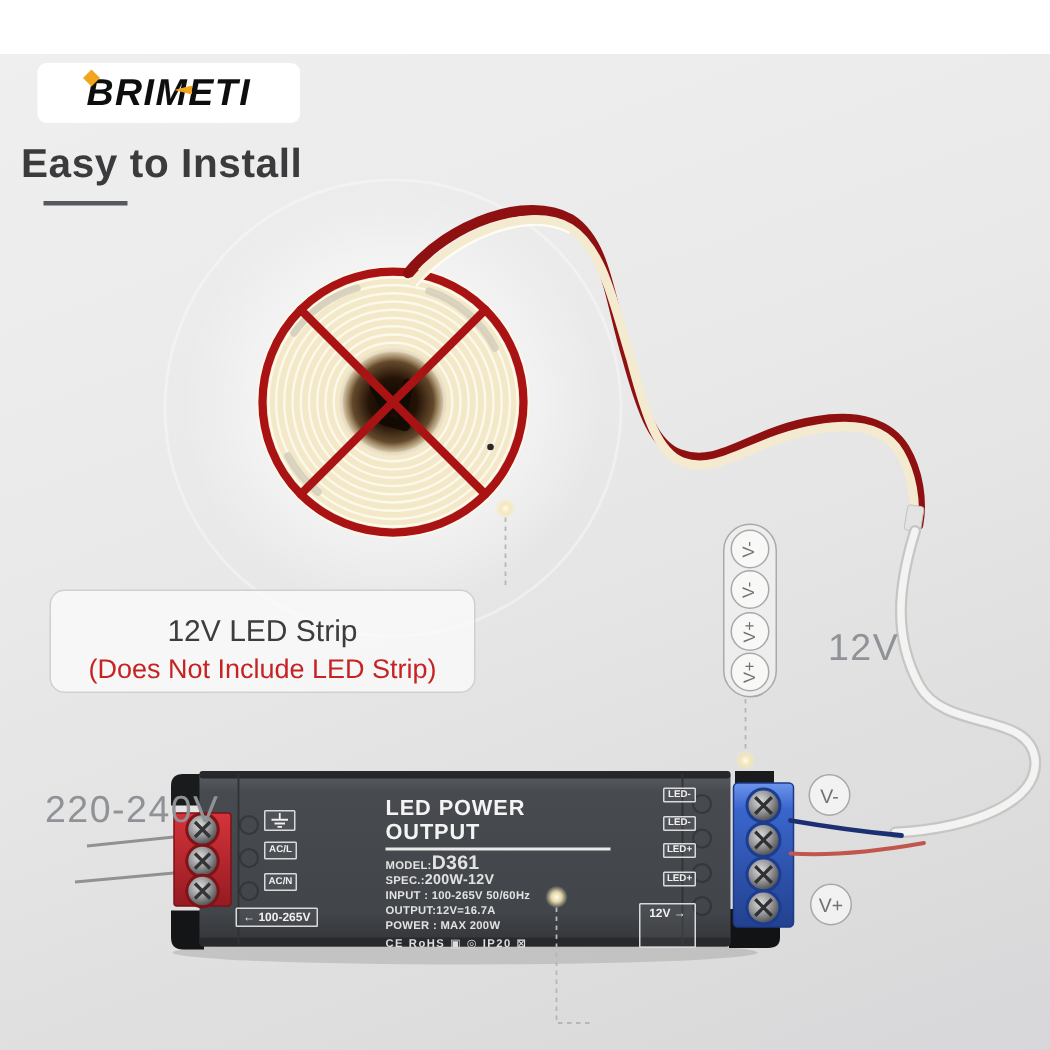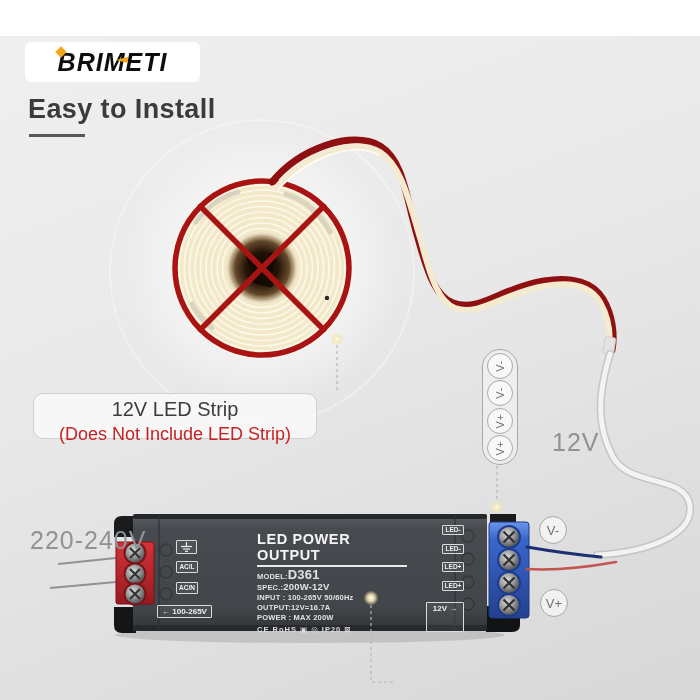--- a/index.html
+++ b/index.html
@@ -11,41 +11,41 @@
 
   
   .logo-card{left:25px;top:6px;width:175px;height:40px;background:#ffffff;border-radius:6px;
              display:flex;align-items:center;justify-content:center;z-index:3;}
   .logo-text{font-weight:bold;font-style:italic;font-size:25px;letter-spacing:1px;color:#0e0e0e;}
   .logo-accent-1{left:57px;top:12px;width:8px;height:8px;background:#f2a61c;transform:rotate(45deg);z-index:4;}
   .logo-accent-2{left:116px;top:21px;width:12px;height:6px;background:#f2a61c;
                  clip-path:polygon(0 50%,100% 0,100% 100%);z-index:4;}
 
   
-  .heading{left:28px;top:58px;font-size:27px;font-weight:bold;color:#3b3b3d;letter-spacing:.4px;z-index:3;}
+  .heading{left:14px;top:58px;font-size:27px;font-weight:bold;color:#3b3b3d;letter-spacing:.4px;z-index:3;}
   .heading-underline{left:29px;top:98px;width:56px;height:3px;background:#55585c;z-index:3;}
 
   
   .callout{border:1px solid #d0d0d1;border-radius:10px;background:rgba(251,251,251,.78);
            text-align:center;z-index:3;}
-  .strip-box{left:33px;top:357px;width:284px;height:46px;padding-top:4px;box-sizing:border-box;}
+  .strip-box{left:33px;top:357px;width:284px;height:69px;padding-top:16px;box-sizing:border-box;}
   .strip-line1{font-size:20px;color:#3d3d3f;}
   .strip-line2{font-size:18px;color:#c62324;margin-top:3px;}
   .transformer-box{left:398px;top:628px;width:284px;height:39px;line-height:39px;
                    font-size:20px;color:#48484a;border-radius:9px;background:rgba(250,250,250,.6);}
 
   
   .pill{left:482px;top:313px;width:36px;height:116px;border:1.5px solid #a7a9ab;border-radius:18px;
         background:rgba(246,246,246,.55);box-sizing:border-box;display:flex;flex-direction:column;
         align-items:center;justify-content:space-between;padding:3px 0;z-index:3;}
   .pill-circle{width:26px;height:26px;border:1.2px solid #a7a9ab;border-radius:50%;background:#f8f8f7;
                display:flex;align-items:center;justify-content:center;box-sizing:border-box;}
   .pill-circle span{transform:rotate(-90deg);font-size:11px;color:#6f7174;font-weight:500;letter-spacing:.5px;}
 
-  .v12-label{left:552px;top:392px;font-size:25px;color:#8f9296;letter-spacing:1px;z-index:3;}
+  .v12-label{left:552px;top:382px;font-size:25px;color:#8f9296;letter-spacing:1px;z-index:3;}
   .vin-label{left:30px;top:490px;font-size:25px;color:#8f9296;letter-spacing:1px;z-index:3;}
 
   
   .pol-circle{width:28px;height:28px;border:1.5px solid #a6a8aa;border-radius:50%;
               background:rgba(250,250,250,.72);display:flex;align-items:center;justify-content:center;
               font-size:13px;color:#6f7175;box-sizing:border-box;z-index:3;}
   .vminus{left:539px;top:480px;} .vplus{left:540px;top:553px;}
 
   
   .unit-text{left:257px;top:495px;width:150px;color:#e9e9e9;z-index:3;}

